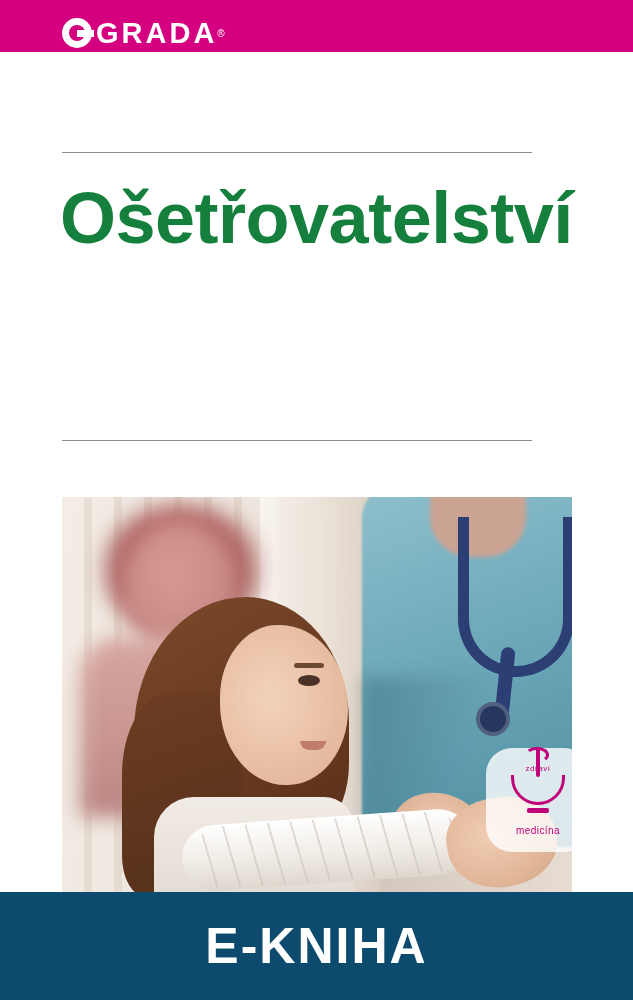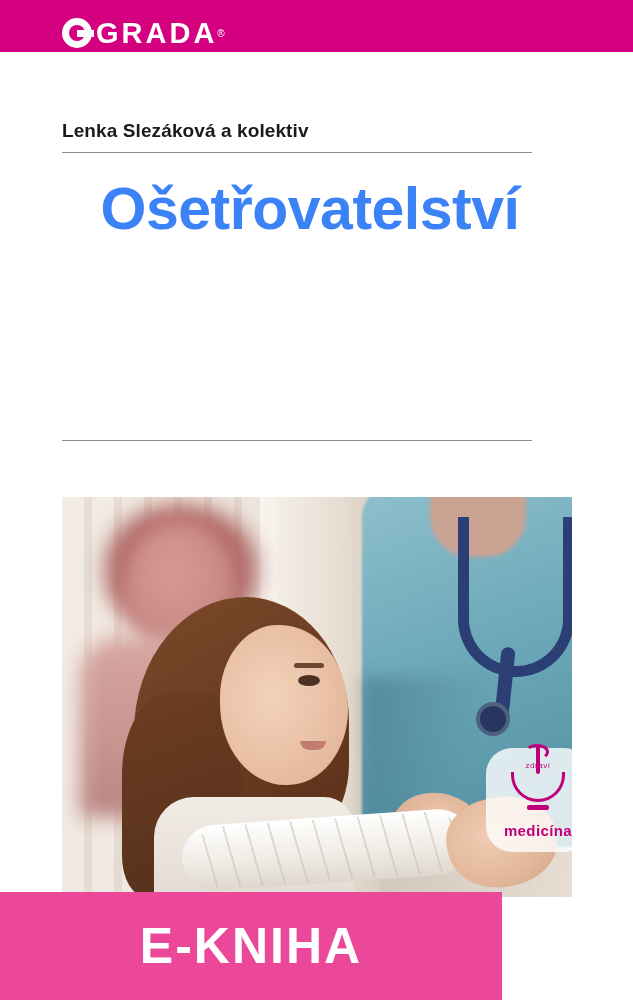--- a/index.html
+++ b/index.html
@@ -93,26 +93,25 @@
     width: 470px;
     height: 1px;
     background: #8c8c8c;
   }
   
   .title {
     position: absolute;
     left: 60px;
     top: 172px;
     width: 500px;
-    font-size: 59px;
+    font-size: 72px;
     font-weight: bold;
-    color: #3b82f6;
+    color: #15803d;
     line-height: 1.28;
     letter-spacing: -0.5px;
-    text-align: center;
   }
   .rule-bottom {
     position: absolute;
     left: 62px;
     top: 440px;
     width: 470px;
     height: 1px;
     background: #8c8c8c;
   }
   
@@ -417,34 +416,33 @@
     box-sizing: border-box;
   }
   .badge-stem {
     width: 22px;
     height: 5px;
     background: #c0007a;
     margin-top: 3px;
     border-radius: 2px;
   }
   .badge-label {
-    font-size: 15px;
+    font-size: 10px;
     color: #c0007a;
     margin-top: 12px;
     letter-spacing: 0.4px;
-    font-weight: bold;
   }
   
   .ebook-banner {
     position: absolute;
     left: 0;
     bottom: 0;
-    width: 502px;
+    width: 633px;
     height: 108px;
-    background: #ec4899;
+    background: #0c4a6e;
     display: flex;
     align-items: center;
     justify-content: center;
   }
   .ebook-text {
     color: #ffffff;
     font-size: 50px;
     font-weight: bold;
     letter-spacing: 2px;
   }
@@ -455,21 +453,20 @@
 <div class="cover">
 
   <div class="top-band">
     <div class="logo-wrap">
       <span class="logo-g"></span>
       <span class="logo-text">GRADA</span>
       <span class="logo-reg">®</span>
     </div>
   </div>
 
-  <div class="author">Lenka Slezáková a kolektiv</div>
   <div class="rule-top"></div>
 
   <div class="title">
     <div>Ošetřovatelství</div>
   </div>
   <div class="rule-bottom"></div>
 
   <div class="photo">
     <div class="ph-bg"></div>
     <div class="ph-window"></div>

